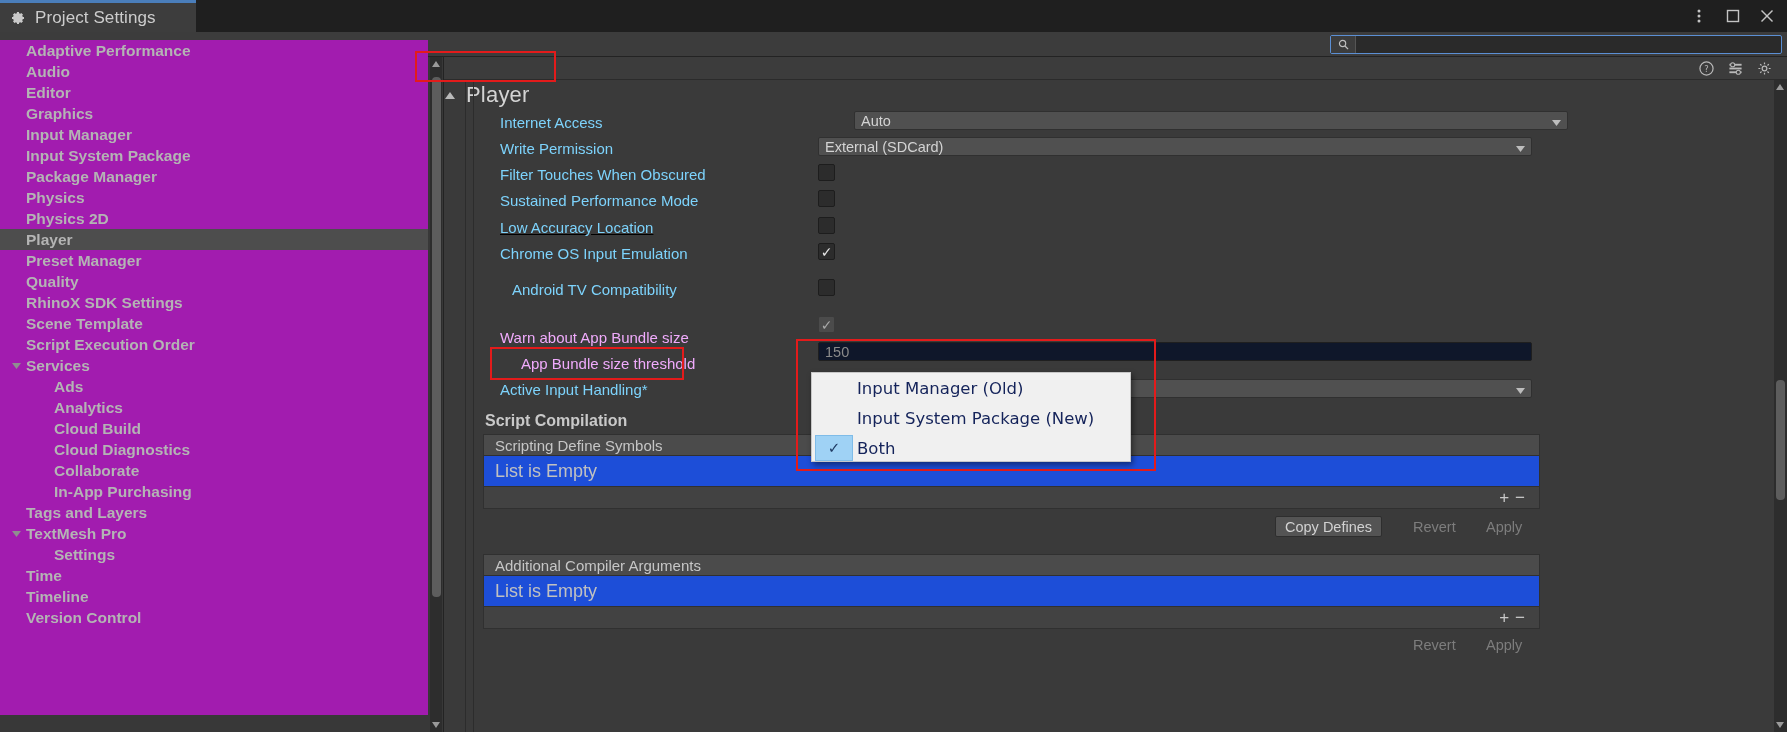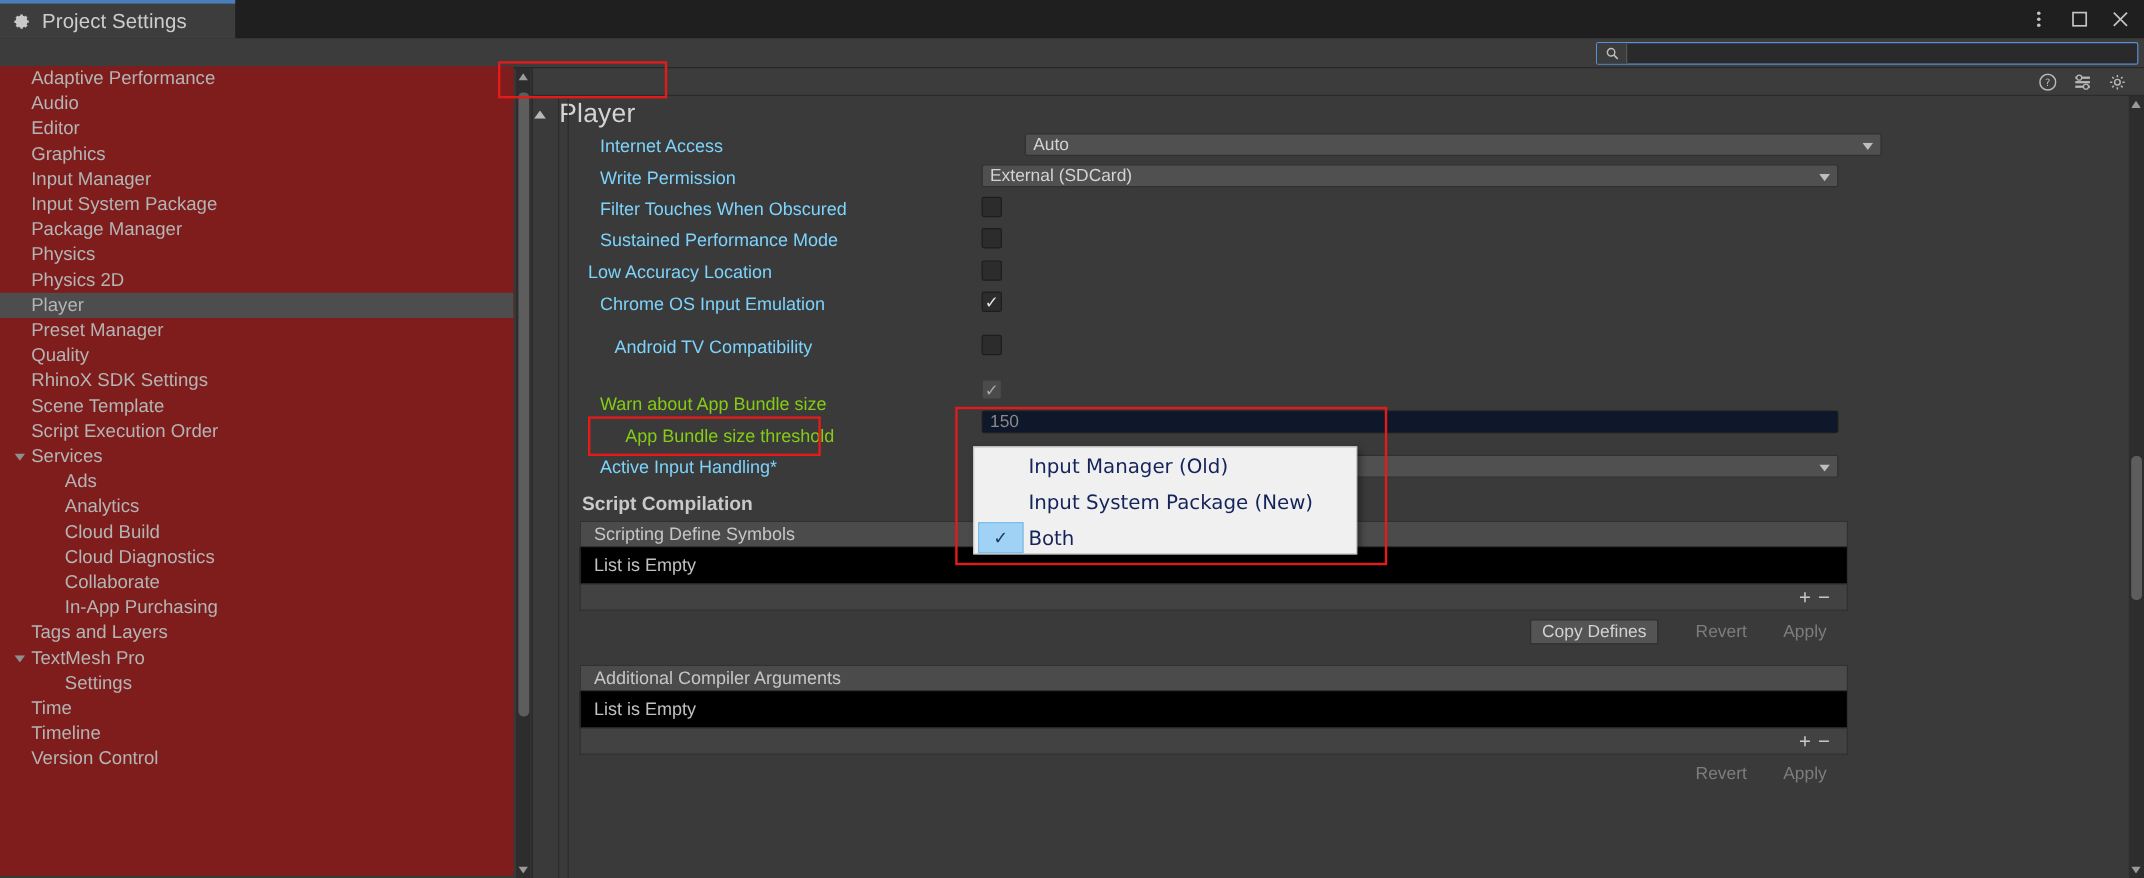--- a/index.html
+++ b/index.html
@@ -44,22 +44,22 @@
   .search-ico{ width:25px; display:flex; align-items:center; justify-content:center;
                background:#3c3c3c; height:17px; border-right:1px solid #555; }
   .searchbox input{
     flex:1; background:transparent; border:none; outline:none;
     color:#d2d2d2; font-size:12px; font-family:"Liberation Sans", sans-serif;
     padding:0 5px;
   }
 
   
   .sidebar{
-    position:absolute; left:0; top:55px; width:428px; height:675px;
-    background:#7f1d1d; overflow:hidden;
+    position:absolute; left:0; top:40px; width:428px; height:675px;
+    background:#a21caf; overflow:hidden;font-weight:bold;
   }
   .tree-item{
     height:21px; display:flex; align-items:center;
     color:#b4b4b4; font-size:15.5px; white-space:nowrap;
     padding-left:10px; cursor:default;
   }
   .tree-item.selected{ background:#4d4d4d; }
   .tree-item .arrow{
     width:13px; height:13px; flex:none; margin-right:1px;
     display:flex; align-items:center; justify-content:center;
@@ -110,21 +110,21 @@
 
   
   .anno{ position:absolute; border:2px solid #e31b1b; pointer-events:none; z-index:40; }
 
   
   .content{
     position:absolute; left:30px; top:28px; width:1313px; height:650px;
   }
   .row{ position:absolute; height:26px; display:flex; align-items:center; }
   .row .label{ color:#7dd3fc; font-size:15px; white-space:nowrap; }
-  .row .label.dim{ color:#84cc16;margin-top:23px; }
+  .row .label.dim{ color:#f0abfc;margin-top:23px; }
   .row .label.indent{ padding-left:21px; }
 
   .popup-field{
     position:absolute; height:19px; background:#505050; border:1px solid #303030;
     border-radius:2px; display:flex; align-items:center;
     padding:0 6px; color:#d3d3d3; font-size:14.5px;
   }
   .popup-field .caret{ margin-left:auto; }
 
   .txt-field{
@@ -145,23 +145,23 @@
   .section-head{
     position:absolute; color:#c9c9c9; font-size:16px; font-weight:bold;
   }
 
   .list-header{
     position:absolute; height:22px; background:#4b4b4b;
     border:1px solid #303030; display:flex; align-items:center;
     padding-left:11px; color:#c6c6c6; font-size:15px;
   }
   .list-body{
-    position:absolute; background:#000000; border:1px solid #303030; border-top:none;
+    position:absolute; background:#1d4ed8; border:1px solid #303030; border-top:none;
     display:flex; align-items:center; padding-left:11px;
-    color:#c1c1c1; font-size:15px;
+    color:#c1c1c1; font-size:18px;
   }
   .list-foot{
     position:absolute; height:22px; background:#424242;
     border:1px solid #303030; border-top:none;
     display:flex; align-items:center; justify-content:flex-end; gap:6px;
     padding-right:14px; color:#c9c9c9; font-size:17px;
   }
   .list-foot span{ cursor:default; }
 
   .btn{
@@ -556,21 +556,21 @@
       <div class="row" style="left:26px; top:76px;">
         <span class="label">Filter Touches When Obscured</span>
       </div>
       <div class="cbx" style="left:344px; top:79px;"></div>
 
       <div class="row" style="left:26px; top:102px;">
         <span class="label">Sustained Performance Mode</span>
       </div>
       <div class="cbx" style="left:344px; top:105px;"></div>
 
-      <div class="row" style="left:16px; top:129px;">
+      <div class="row" style="left:26px; top:129px;text-decoration:underline;">
         <span class="label">Low Accuracy Location</span>
       </div>
       <div class="cbx" style="left:344px; top:132px;"></div>
 
       <div class="row" style="left:26px; top:155px;">
         <span class="label">Chrome OS Input Emulation</span>
       </div>
       <div class="cbx" style="left:344px; top:158px;">
         <span class="tick">✓</span>
       </div>

